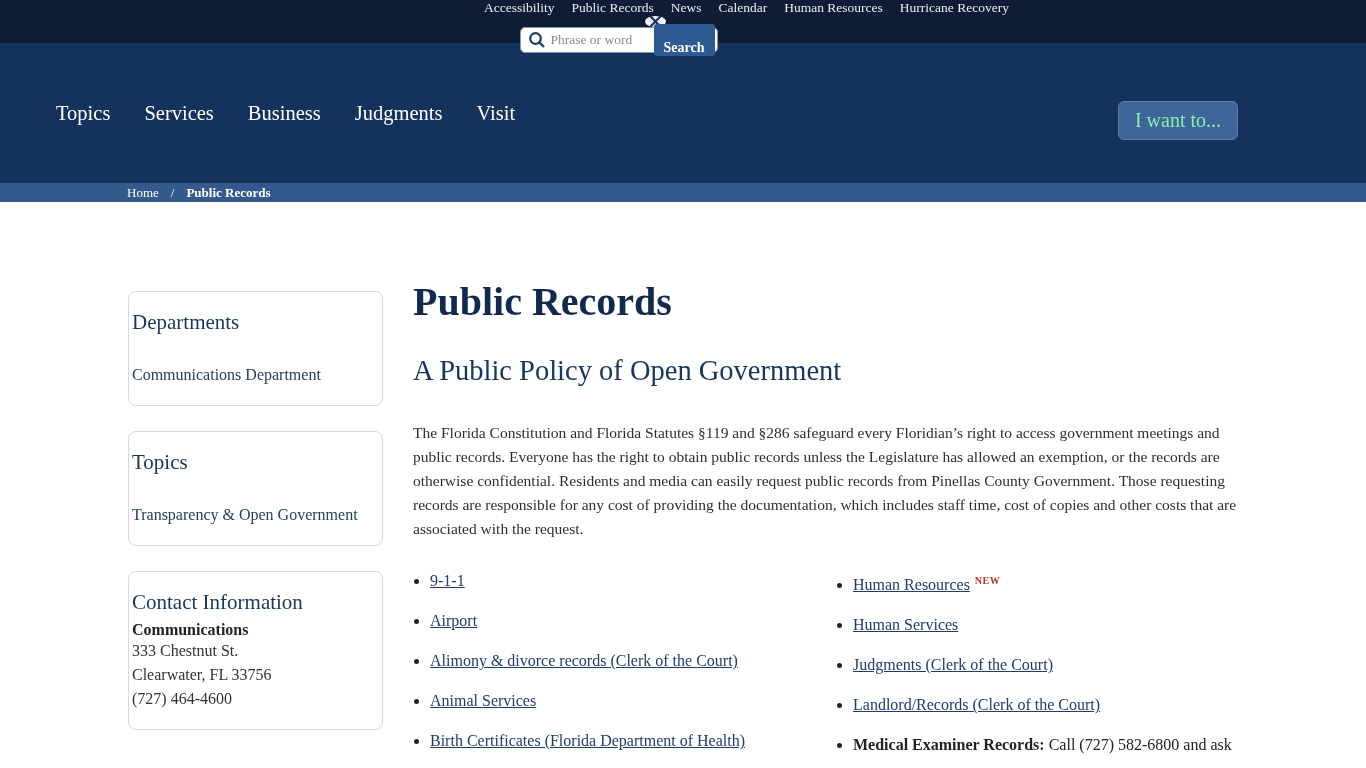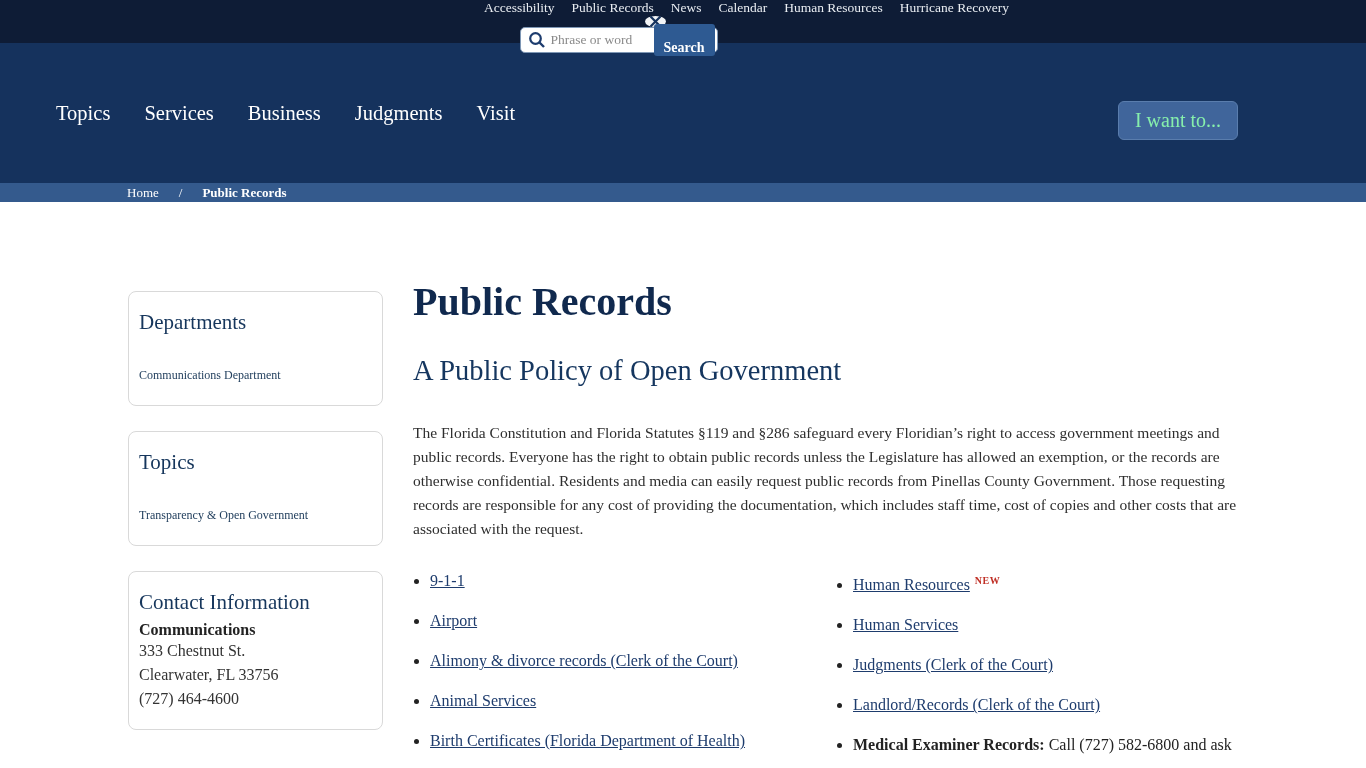--- a/index.html
+++ b/index.html
@@ -34,31 +34,31 @@
                text-shadow:0 0 3px rgba(6,18,40,.8); }
   .logo-text .l2 { margin-left:9px; }
   .nav-links { display:flex; gap:34px; margin-left:56px; }
   .nav-links a { color:#fff; text-decoration:none; font-size:20.5px; }
   .cta { margin-left:auto; margin-right:128px; background:#40659b; border:1px solid #5a7dad;
          color:#86efac; font-family:"Liberation Serif", serif; font-size:20px;
          padding:7px 16px; border-radius:6px; cursor:pointer;margin-top:15px; }
 
   
   .breadcrumb { height:19px; background:#345a8d; display:flex; align-items:center;
-                padding-left:127px; font-size:13px; color:#fff; gap:20px; }
+                padding-left:127px; font-size:13px; color:#fff; gap:12px; }
   .breadcrumb a { color:#fff; text-decoration:none; }
   .breadcrumb .current { font-weight:bold; }
 
   
   .content { display:flex; padding:0 126px 0 128px; }
   .sidebar { width:255px; flex:none; margin-top:89px; }
   .card { border:1px solid #d9d9d9; border-radius:8px; background:#fff;
-          padding:18px 10px; margin-bottom:25px; }
+          padding:18px 3px; margin-bottom:25px; }
   .card h3 { font-size:21px; font-weight:normal; color:#16365c; margin-bottom:28px; }
-  .card a { color:#24415f; text-decoration:none; font-size:12px; line-height:24px; }
+  .card a { color:#24415f; text-decoration:none; font-size:16px; line-height:24px; }
   .card .org { font-weight:bold; font-size:16px; color:#222; margin-top:-8px; }
   .card .addr { font-size:16px; color:#333; line-height:24px; }
   .card.contact h3 { margin-bottom:14px; }
 
   .main { flex:1; margin-left:30px; padding-top:76px; }
   .main h1 { font-size:40px; color:#10294e; margin-bottom:30px; }
   .main h2 { font-size:28.5px; font-weight:normal; color:#15365f; margin-bottom:34px;margin-top:13px; }
   .main p  { font-size:15.5px; line-height:24px; color:#2e2e2e; margin-bottom:29px;
              max-width:828px; }
 

